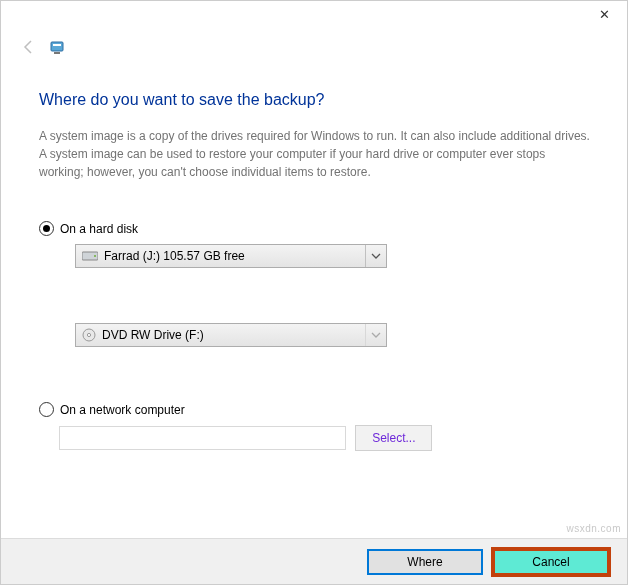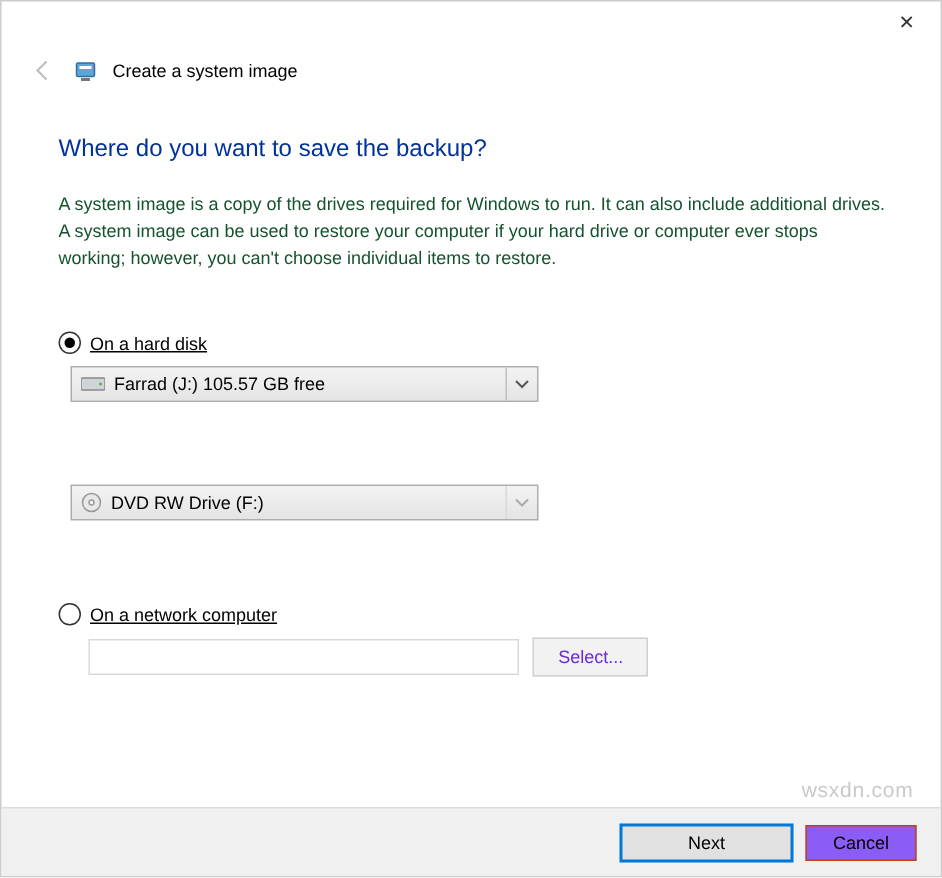--- a/index.html
+++ b/index.html
@@ -75,31 +75,30 @@
 
   .heading {
     color: #003399;
     font-size: 16px;
     margin-top: 10px;
     margin-bottom: 18px;
   }
 
   .description {
     font-size: 12px;
-    color: #14532d;
+    color: #737373;
     line-height: 1.5;
     margin-bottom: 40px;
   }
 
   .option-row {
     display: flex;
     align-items: center;
     gap: 6px;
     margin-bottom: 8px;
-    text-decoration: underline;
   }
   .radio {
     width: 13px; height: 13px;
     border: 1px solid #333;
     border-radius: 50%;
     display: inline-flex;
     align-items: center;
     justify-content: center;
     flex: 0 0 auto;
   }
@@ -107,21 +106,21 @@
     content: "";
     width: 7px; height: 7px;
     background: #000;
     border-radius: 50%;
   }
   .option-label {
     font-size: 12px;
   }
 
   .combo {
-    margin-left: 8px;
+    margin-left: 36px;
     width: 310px;
     height: 22px;
     border: 1px solid #adadad;
     background: linear-gradient(#f3f3f3, #e4e4e4);
     display: flex;
     align-items: center;
     position: relative;
     font-size: 12px;
   }
   .combo .drive-icon {
@@ -179,40 +178,40 @@
     display: flex;
     align-items: center;
     justify-content: flex-end;
     padding-right: 16px;
     gap: 8px;
     box-sizing: border-box;
   }
   .btn {
     min-width: 72px;
     height: 22px;
-    border: 1px solid #c2410c;
-    background: #8b5cf6;
+    border: 4px solid #c2410c;
+    background: #5eead4;
     font-size: 12px;
     display: inline-flex;
     align-items: center;
     justify-content: center;
-    padding: 0 0;
+    padding: 0 20px;
   }
   .btn.primary {
     border: 2px solid #0078d7;
     background: #e1e1e1;
     height: 22px;
     padding: 0 20px;
   }
 
   .watermark {
     position: absolute;
-    right: 18px;
+    right: 6px;
     bottom: 50px;
-    font-size: 14px;
+    font-size: 10px;
     color: #c9c9c9;
     letter-spacing: 0.5px;
   }
 
   .disc-icon {
     width: 14px; height: 14px;
     margin: 0 6px;
     flex: 0 0 auto;
   }
 </style>
@@ -231,21 +230,20 @@
           <path d="M10 2 L4 8 L10 14" fill="none" stroke="currentColor" stroke-width="1.5"></path>
         </svg>
     </div>
     <span class="wizard-icon">
       <svg viewBox="0 0 16 16">
         <rect x="2" y="3" width="12" height="9" rx="1" fill="#5aa7d6" stroke="#2f6fa3"></rect>
         <rect x="4" y="5" width="8" height="2" fill="#fff"></rect>
         <rect x="5" y="13" width="6" height="2" fill="#777"></rect>
       </svg>
     </span>
-    <span class="wizard-title">Create a system image</span>
   </div>
 
   <div class="content">
 
     <div class="heading">Where do you want to save the backup?</div>
 
     <div class="description">A system image is a copy of the drives required for Windows to run. It can also include additional drives. A system image can be used to restore your computer if your hard drive or computer ever stops working; however, you can't choose individual items to restore.</div>
 
     <div class="option-row">
       <span class="radio selected"></span>
@@ -292,17 +290,17 @@
     <div>
       <span class="net-input"></span>
       <span class="select-btn">Select...</span>
     </div>
 
   </div>
 
   <div class="watermark">wsxdn.com</div>
 
   <div class="footer">
-    <span class="btn primary">Next</span>
+    <span class="btn primary">Where</span>
     <span class="btn">Cancel</span>
   </div>
 
 </div>
 
 </body></html>

